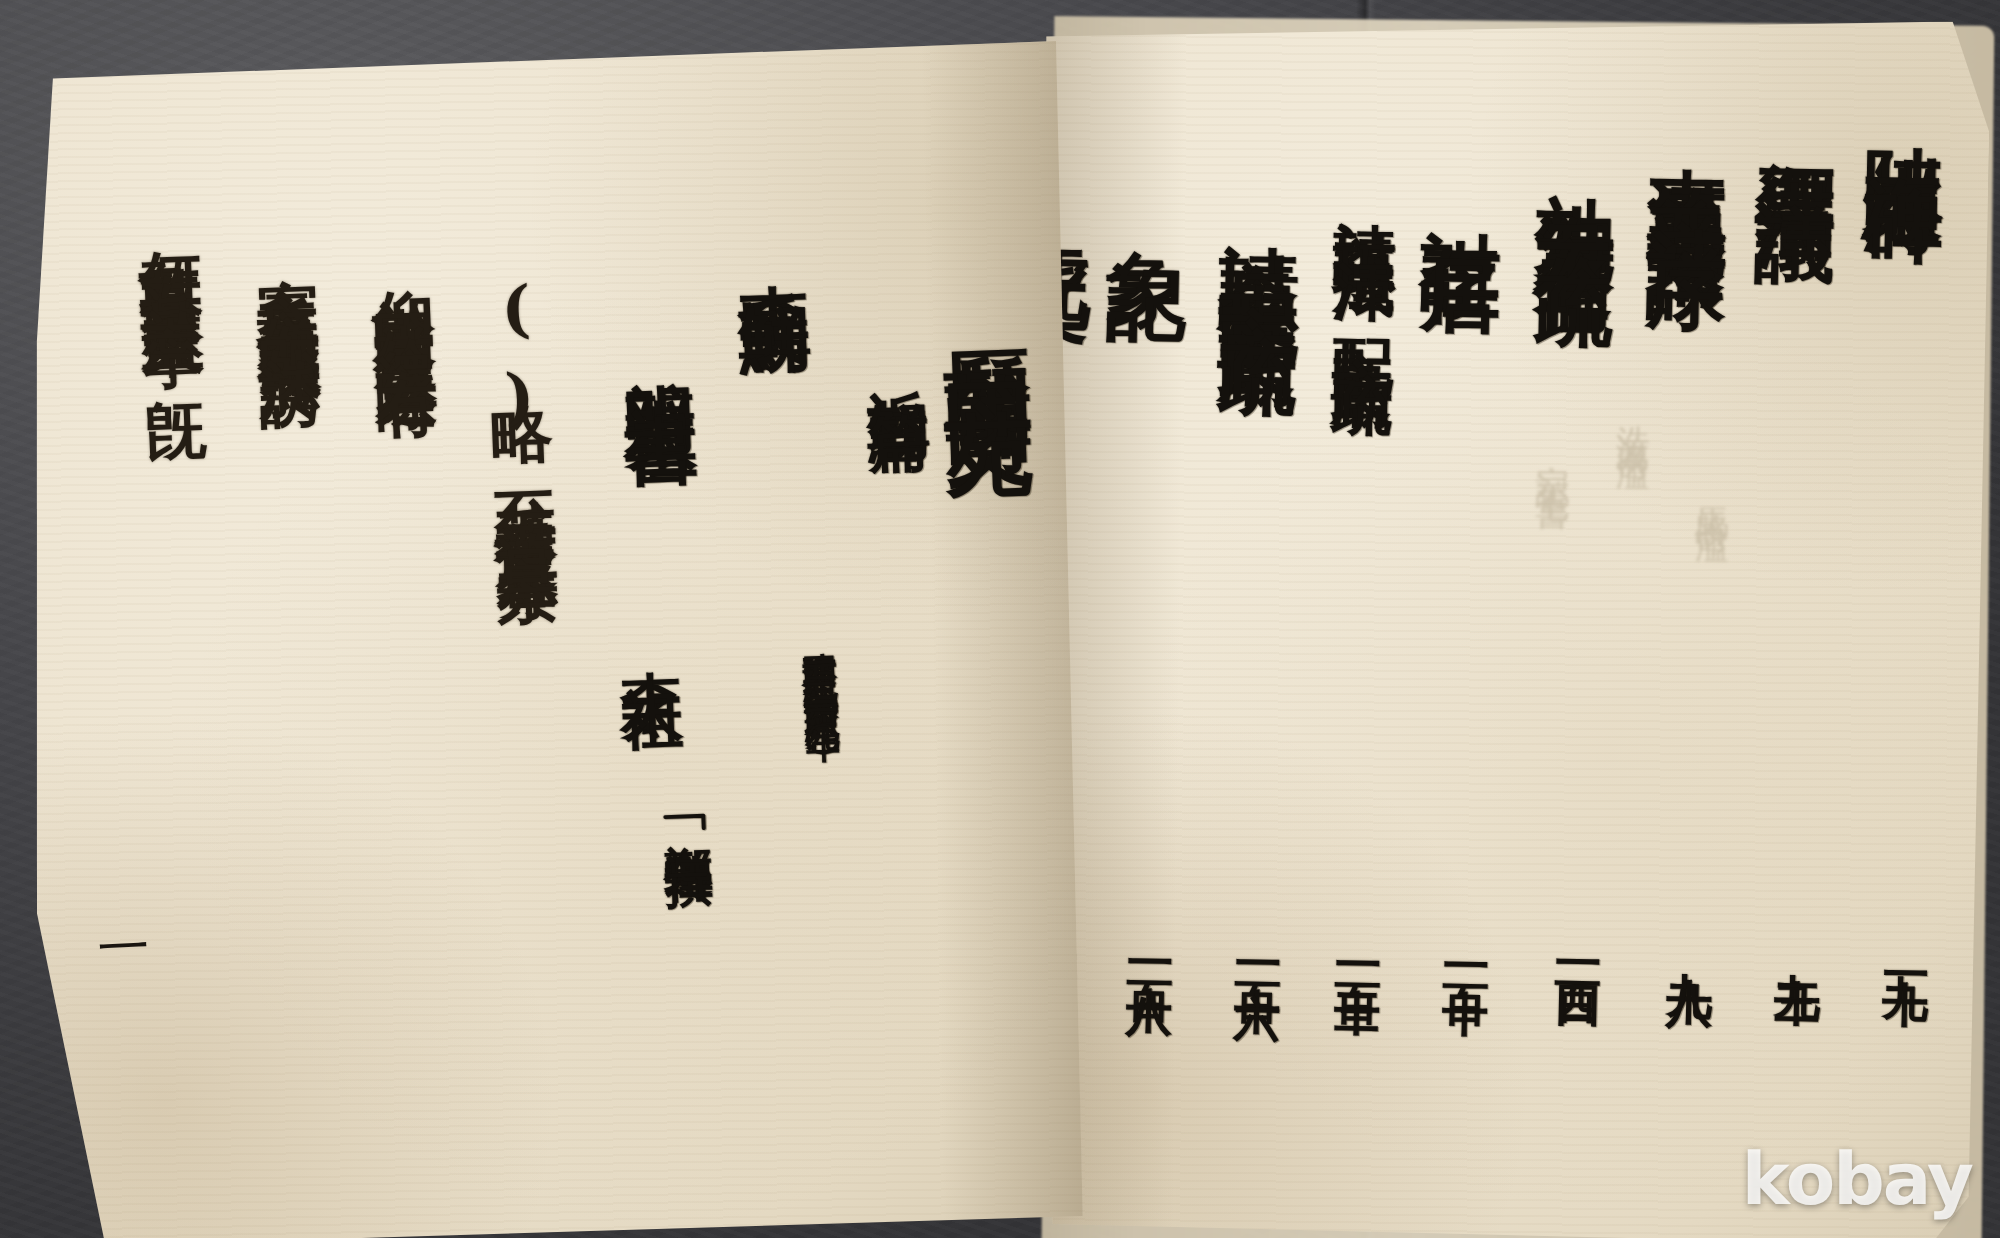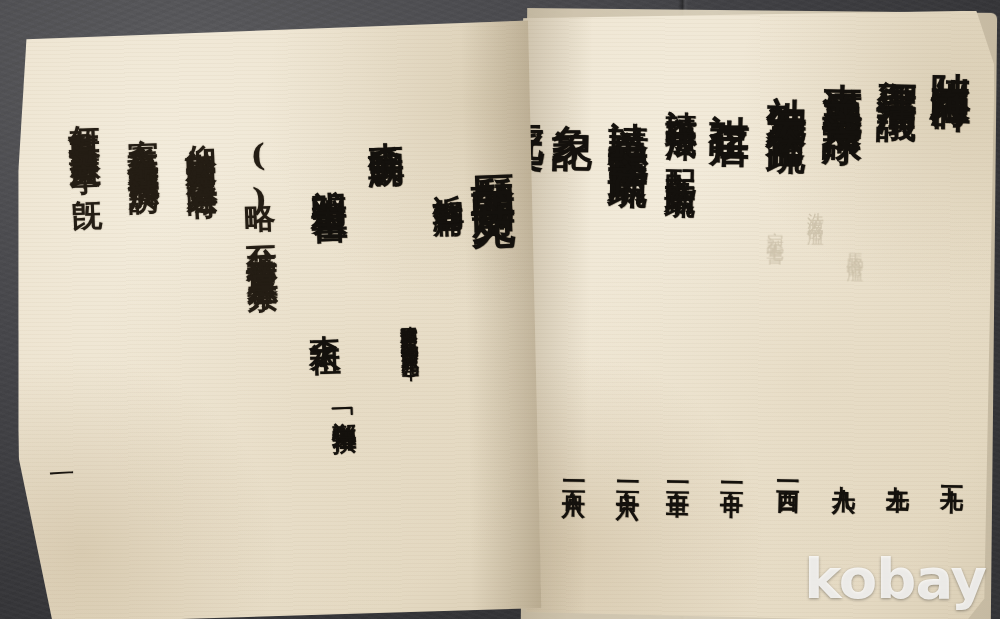--- a/index.html
+++ b/index.html
@@ -162,21 +162,21 @@
     transform: rotate(-2deg);
   }
 
   
   .watermark {
     position: absolute;
     right: 14px;
     bottom: 8px;
     font-family: "DejaVu Sans", sans-serif;
     font-weight: 700;
-    font-size: 56px;
+    font-size: 36px;
     letter-spacing: -1px;
     color: rgba(255,255,255,.82);
     text-shadow: 0 1px 3px rgba(0,0,0,.35);
     user-select: none;
   }
 </style>
 </head>
 <body>
 
 <div id="scene">

